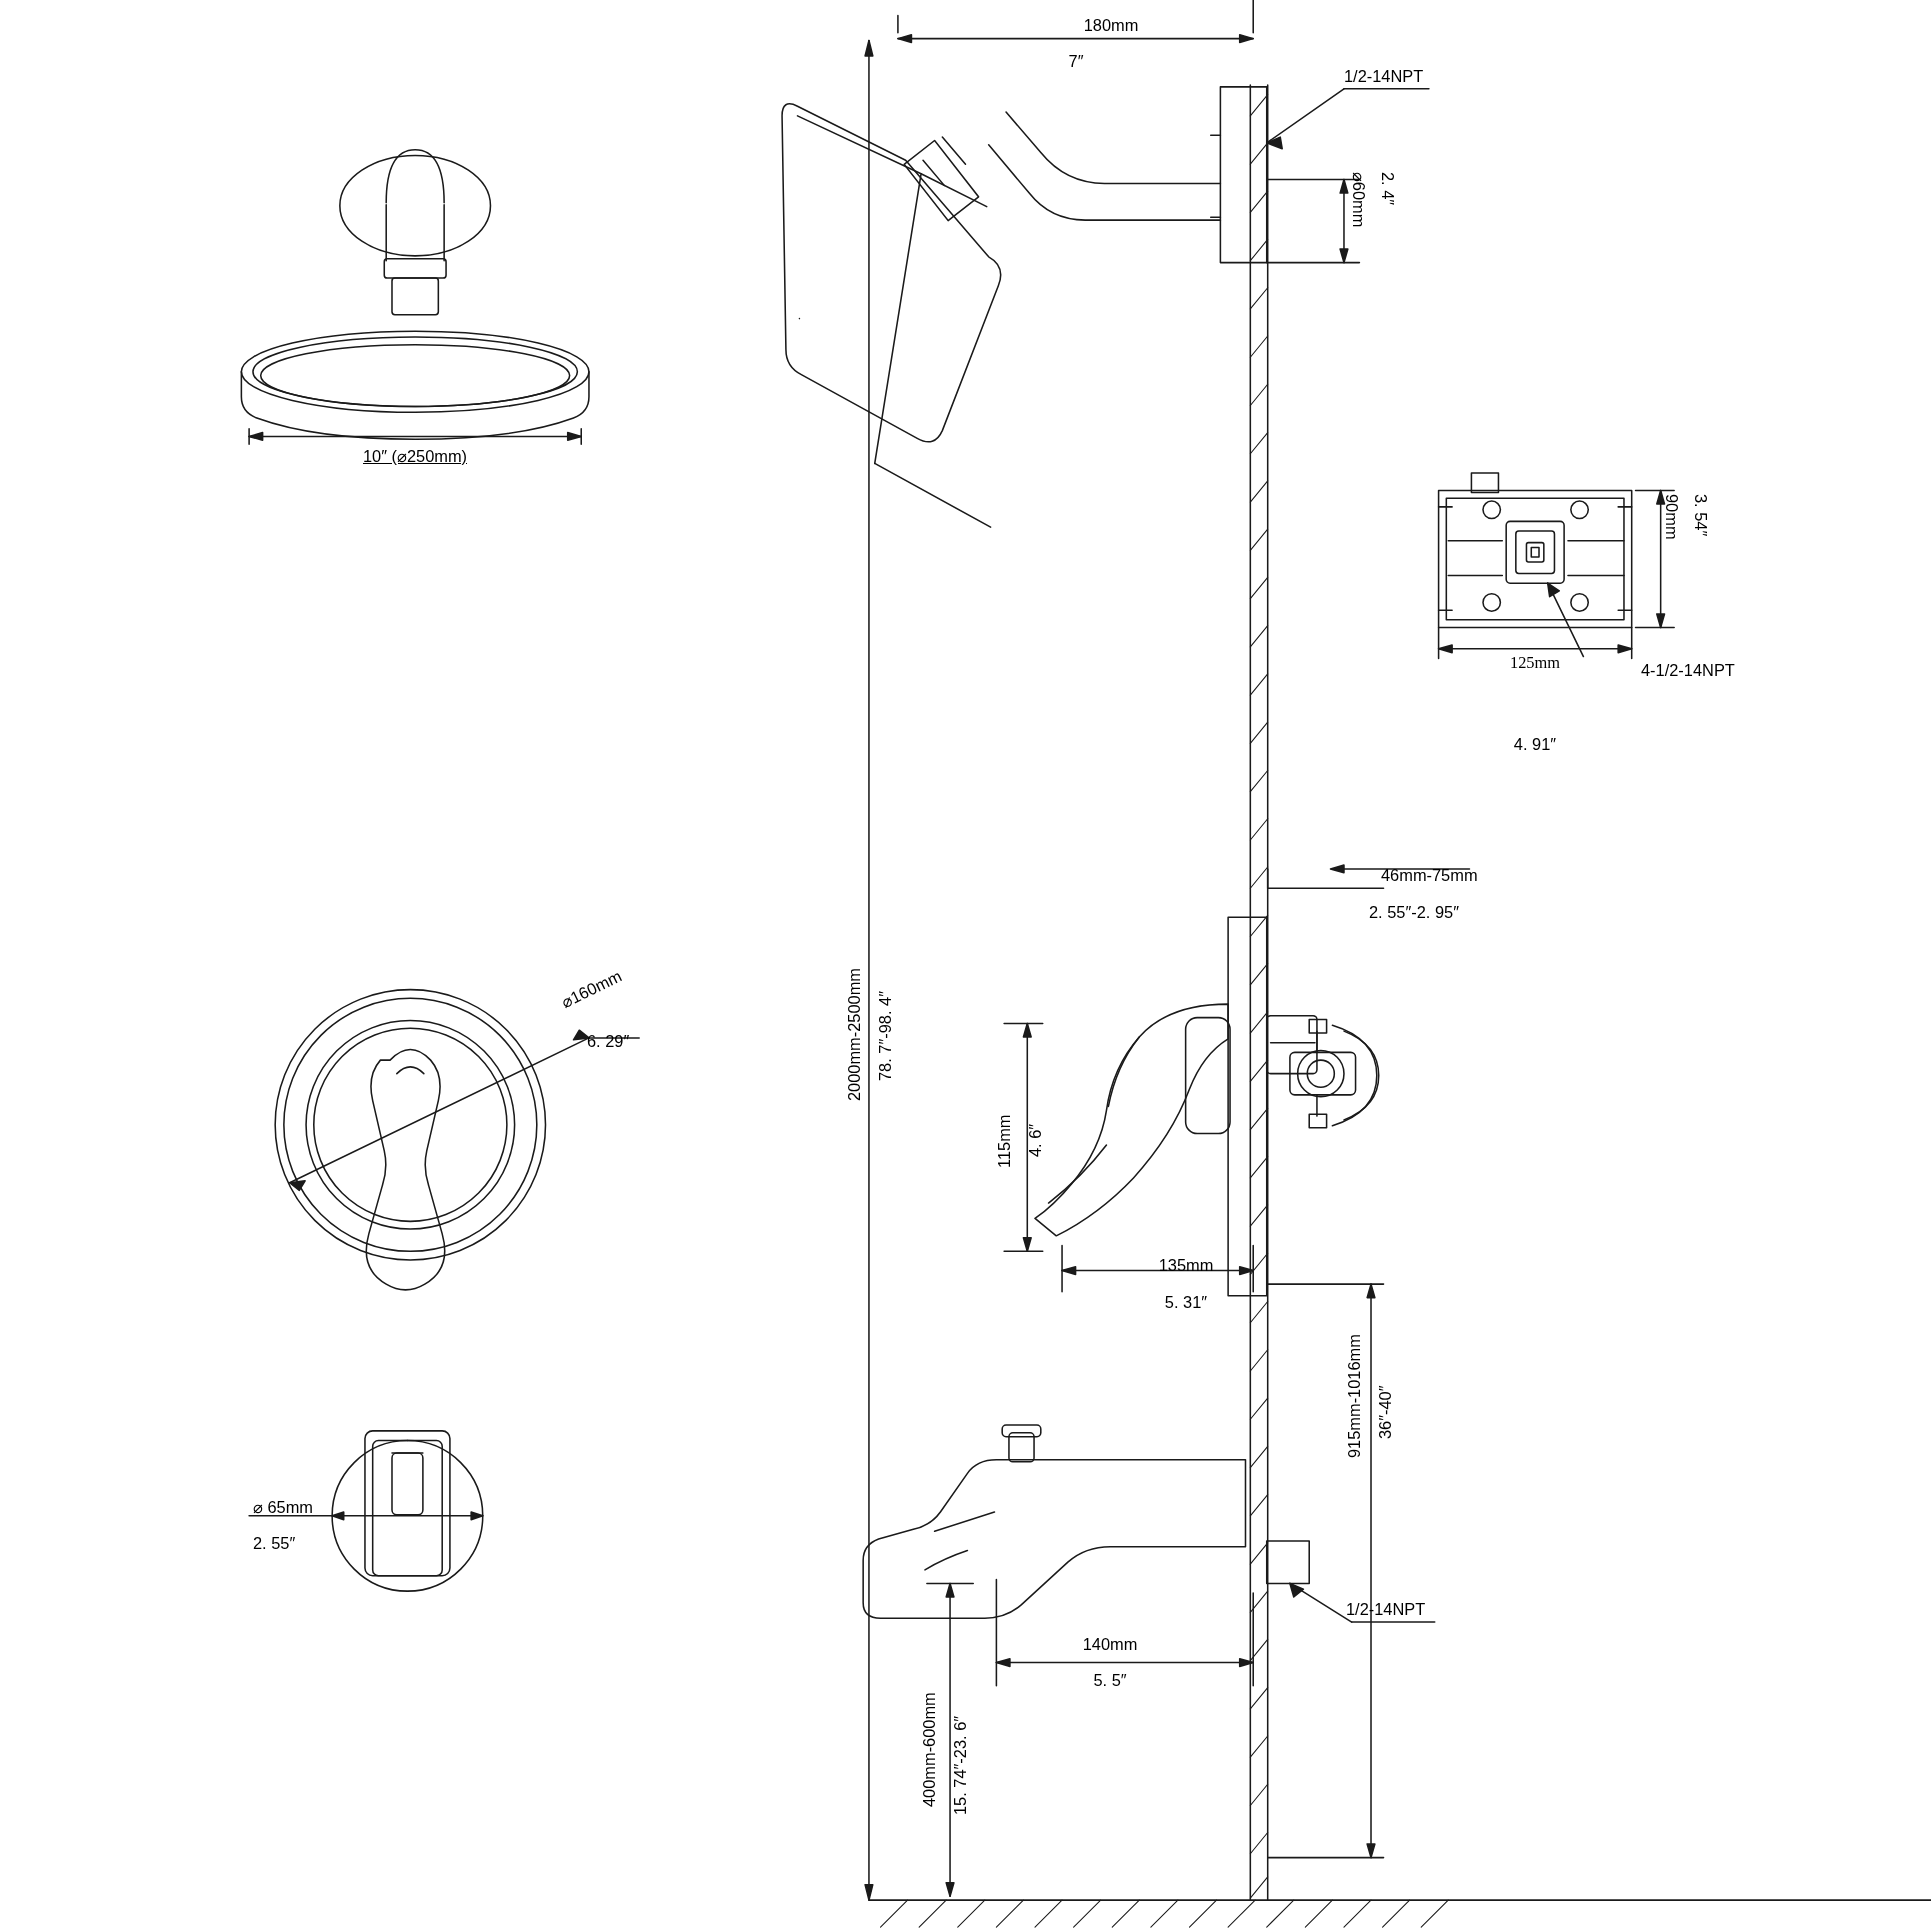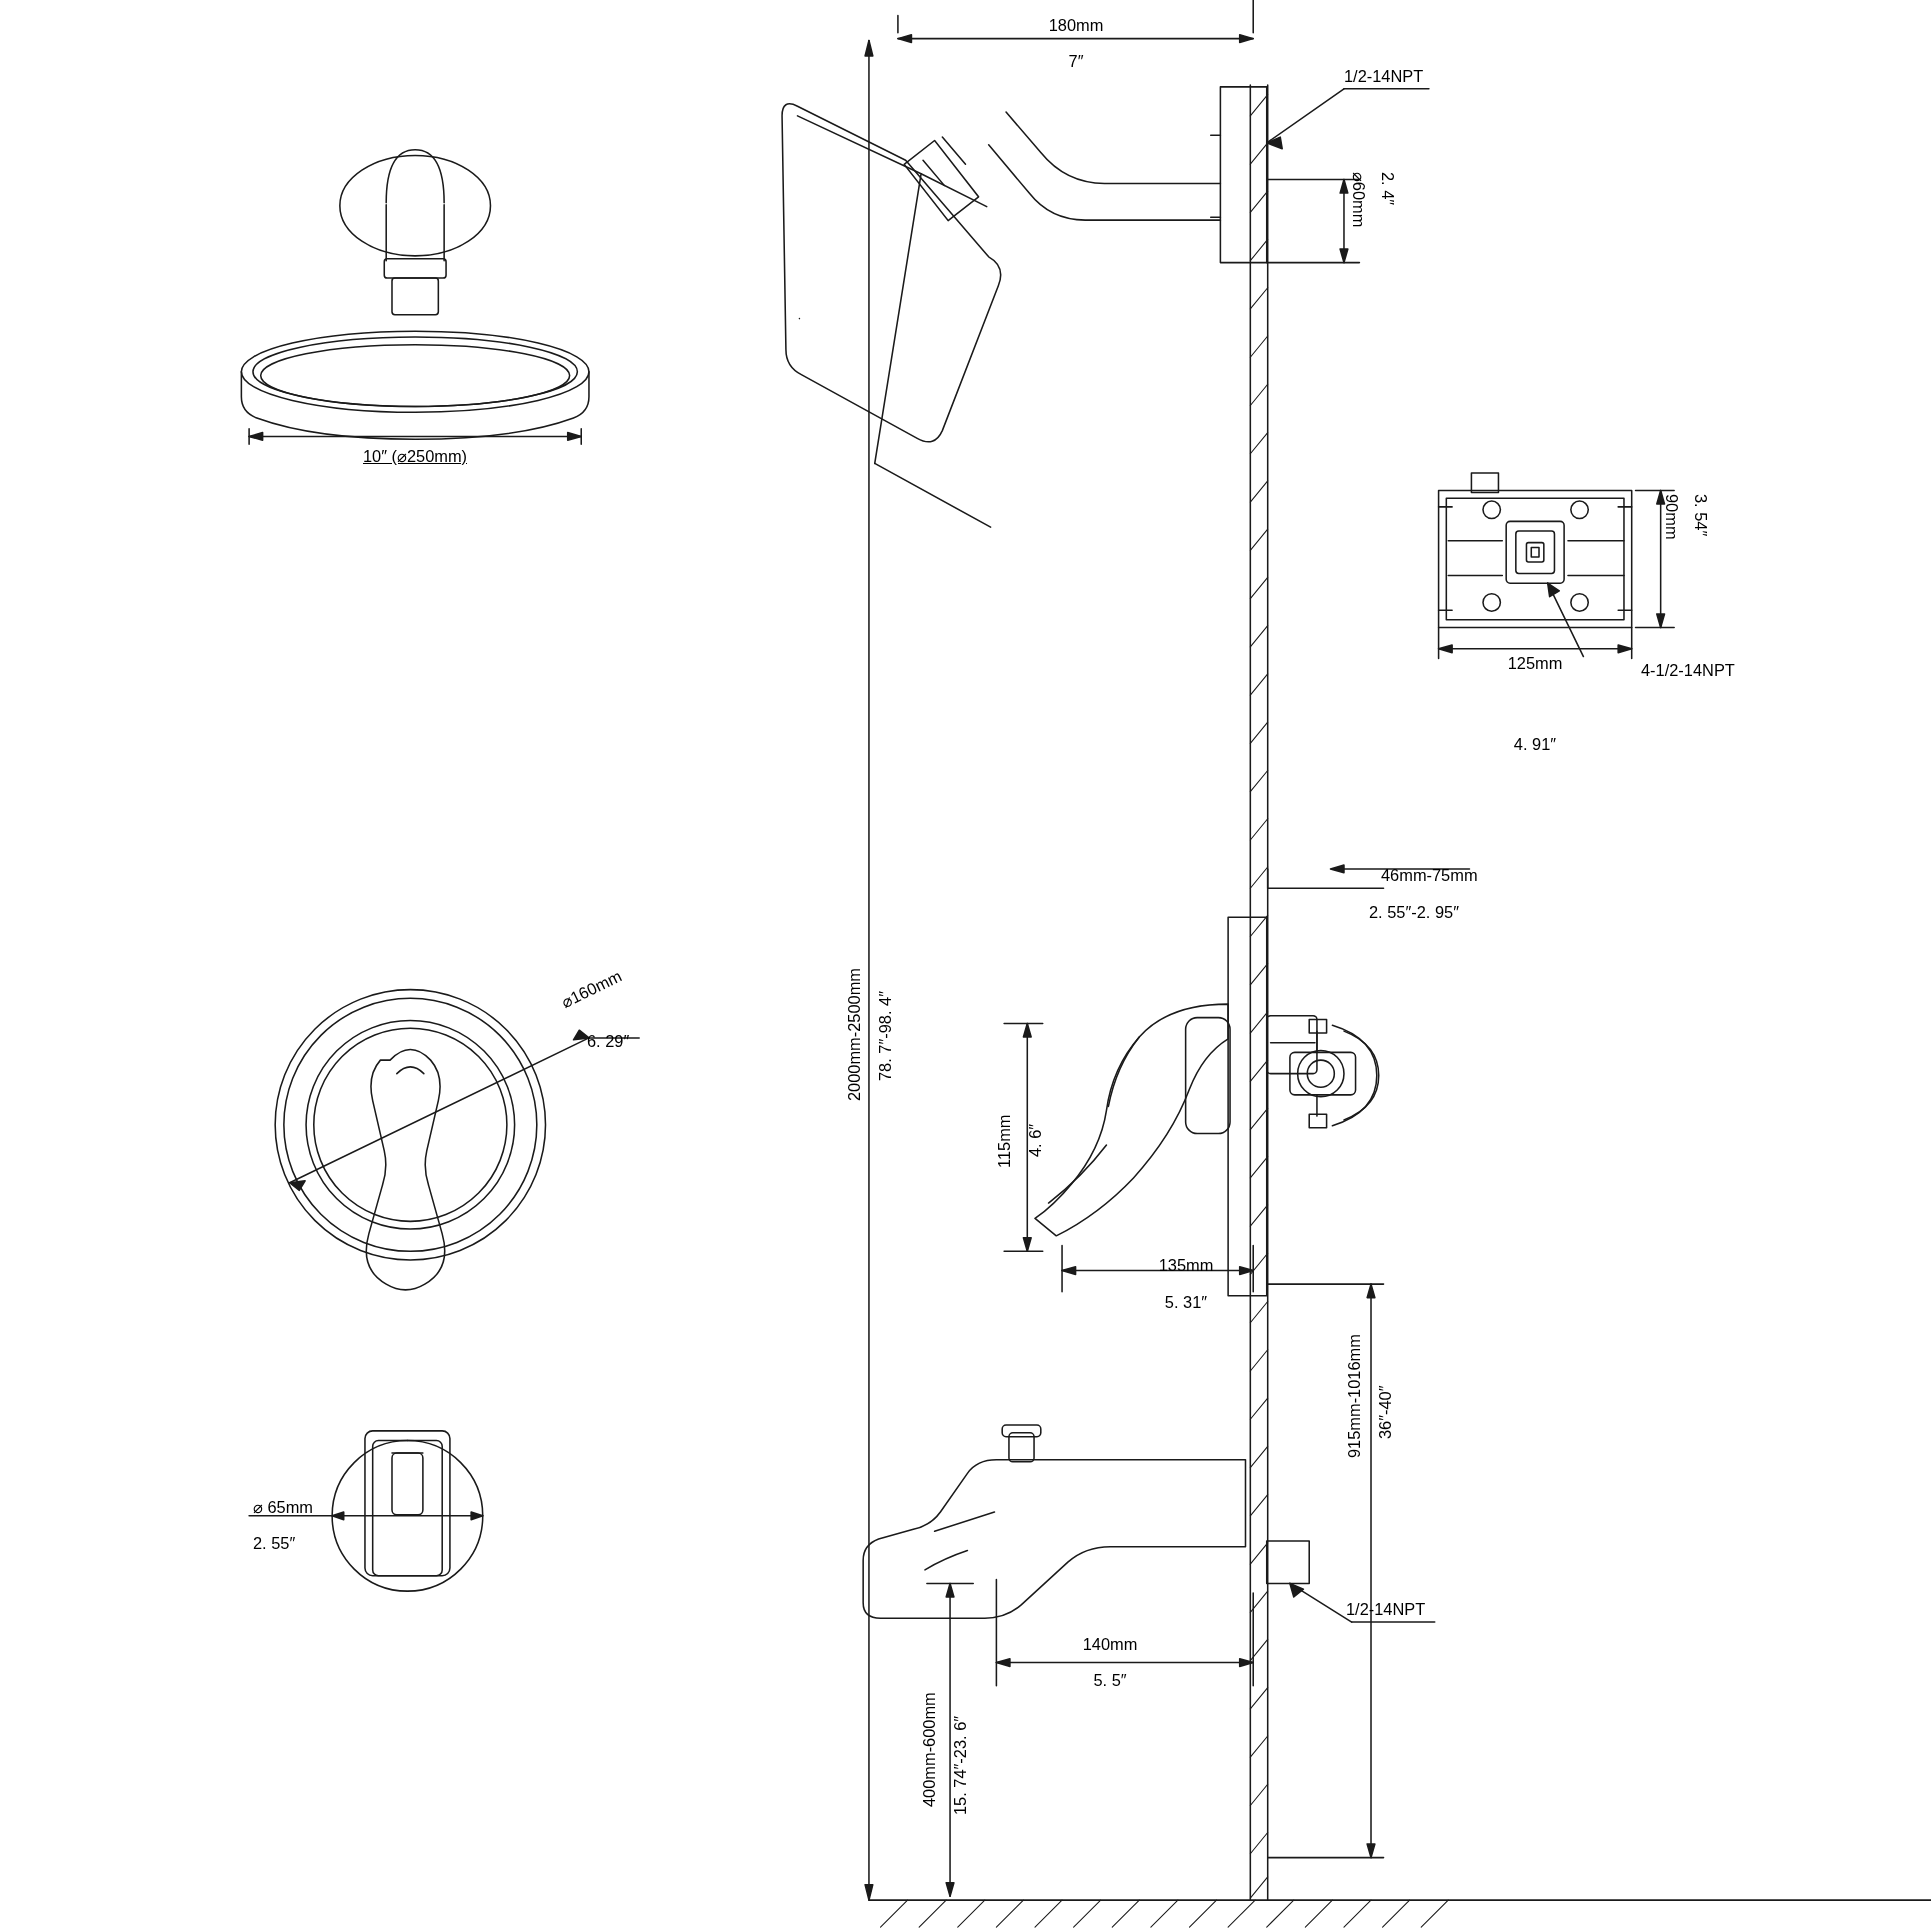--- a/index.html
+++ b/index.html
@@ -198,31 +198,31 @@
       <path d="M984 1640 l-4 14 h8 z" fill="#1a1a1a"></path>
       <path d="M984 1964 l-4 -14 h8 z" fill="#1a1a1a"></path>
       <path d="M960 1640 h48"></path>
     </g>
 
   </g>
 </svg>
 
 <div class="lbl c" style="left:415px;top:446px;text-decoration:underline;">10″ (⌀250mm)</div>
 
-<div class="lbl c" style="left:1076px;top:15.4px;">180mm</div>
+<div class="lbl c" style="left:1111px;top:15.4px;">180mm</div>
 <div class="lbl c" style="left:1076px;top:51px;">7″</div>
 
 <div class="lbl" style="left:1344px;top:66px;">1/2-14NPT</div>
 
 <div class="lbl vert" style="left:1369px;top:172px;transform:rotate(90deg);transform-origin:left top;">⌀60mm</div>
 <div class="lbl vert" style="left:1398px;top:172px;transform:rotate(90deg);transform-origin:left top;">2. 4″</div>
 
 <div class="lbl vert" style="left:1682px;top:494px;transform:rotate(90deg);transform-origin:left top;">90mm</div>
 <div class="lbl vert" style="left:1711px;top:494px;transform:rotate(90deg);transform-origin:left top;">3. 54″</div>
-<div class="lbl c" style="left:1535px;top:653px;">125mm</div>
+<div class="lbl c" style="left:1535px;top:653px;font-family:Liberation Serif, serif;">125mm</div>
 <div class="lbl c" style="left:1535px;top:687px;margin-top:47px;">4. 91″</div>
 <div class="lbl" style="left:1641px;top:660px;">4-1/2-14NPT</div>
 
 <div class="lbl" style="left:558px;top:994px;transform:rotate(-26deg);transform-origin:left top;">⌀160mm</div>
 <div class="lbl" style="left:579px;top:1031px;margin-left:8px;">6. 29″</div>
 
 <div class="lbl" style="left:253px;top:1497px;">⌀ 65mm</div>
 <div class="lbl" style="left:253px;top:1533px;">2. 55″</div>
 
 <div class="lbl" style="left:844px;top:1101px;transform:rotate(-90deg);transform-origin:left top;">2000mm-2500mm</div>

